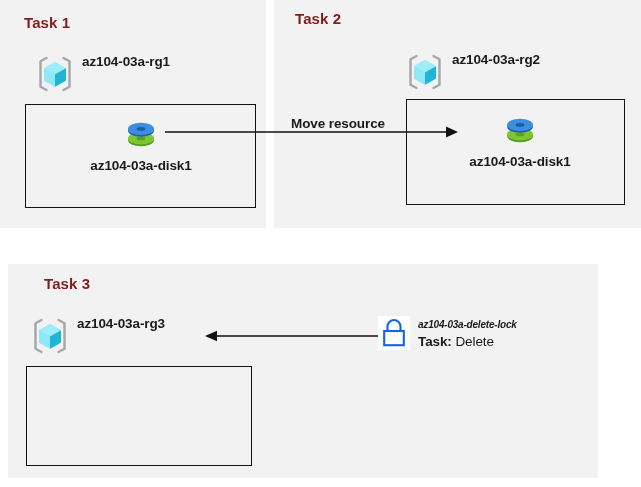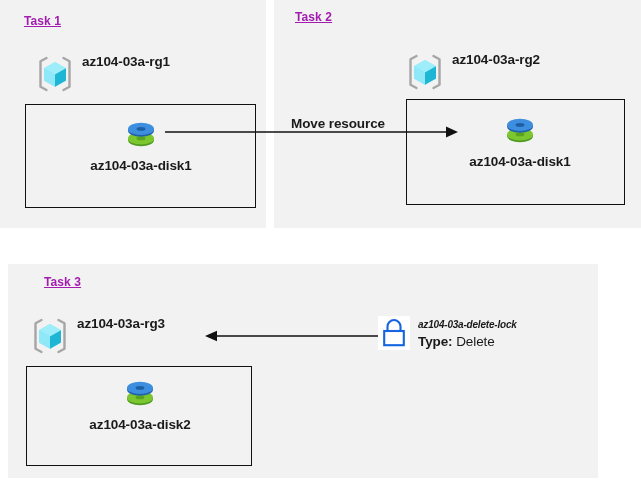--- a/index.html
+++ b/index.html
@@ -27,26 +27,25 @@
     position: absolute;
     background: #f2f2f2;
     box-sizing: border-box;
   }
   #panel-task1 { left: 0px;   top: 0px;   width: 266px; height: 228px; }
   #panel-task2 { left: 274px; top: 0px;   width: 367px; height: 228px; }
   #panel-task3 { left: 8px;   top: 264px; width: 590px; height: 214px; }
 
   .panel-title {
     position: absolute;
-    font-size: 12px;
-    font-weight: bold;
-    color: #a21caf;
+    font-size: 15px;
+    font-weight: bold;
+    color: #7f1d1d;
     letter-spacing: 0.1px;
     white-space: nowrap;
-    text-decoration: underline;
   }
   #title-task1 { left: 24px;  top: 14px; }
   #title-task2 { left: 295px; top: 10px; }
   #title-task3 { left: 44px;  top: 275px; }
 
   
   .rg-row {
     position: absolute;
     display: flex;
     align-items: flex-start;
@@ -229,43 +228,32 @@
       <polygon points="20,8 31,14.2 31,26.5 20,32.8 9,26.5 9,14.2" fill="#7fe3f5"></polygon>
       <polygon points="20,8 31,14.2 20,20.4 9,14.2" fill="#9deefa"></polygon>
       <polygon points="20,20.4 31,14.2 31,26.5 20,32.8" fill="#1fb6d6"></polygon>
       <polygon points="20,20.4 20,32.8 9,26.5 9,14.2" fill="#8fe8f7"></polygon>
     </svg>
     <span class="rg-label">az104-03a-rg3</span>
   </div>
 
   <div class="resource-box" id="box-task3"></div>
 
-  <div class="disk-node" id="disk-node-3">
-    <svg class="disk-icon" viewBox="0 0 40 40">
-      <ellipse cx="20" cy="26" rx="13" ry="6.2" fill="#4f9b22"></ellipse>
-      <ellipse cx="20" cy="24.4" rx="13" ry="6.2" fill="#7cc62f"></ellipse>
-      <ellipse cx="20" cy="24.4" rx="4.4" ry="1.9" fill="#5aa31f"></ellipse>
-      <ellipse cx="20" cy="16.5" rx="13" ry="6.2" fill="#1f62a8"></ellipse>
-      <ellipse cx="20" cy="14.9" rx="13" ry="6.2" fill="#3d8ede"></ellipse>
-      <ellipse cx="20" cy="14.9" rx="4.4" ry="1.9" fill="#1c5ea3"></ellipse>
-    </svg>
-    <span class="disk-label">az104-03a-disk2</span>
-  </div>
 
   <svg class="connector" id="arrow-lock" viewBox="0 0 175 20">
     <line x1="12" y1="10" x2="175" y2="10" stroke="#111111" stroke-width="1.4"></line>
     <polygon points="12,4.8 0,10 12,15.2" fill="#111111"></polygon>
   </svg>
 
   <div id="lock-node">
     <span class="lock-icon-wrap">
       <svg class="lock-icon" viewBox="0 0 26 30">
         <path d="M6.5 13 L6.5 8.5 A6.5 6.5 0 0 1 19.5 8.5 L19.5 13" fill="none" stroke="#1565e0" stroke-width="2.1"></path>
         <rect x="3.2" y="13" width="19.6" height="14.2" fill="none" stroke="#1565e0" stroke-width="2.1"></rect>
       </svg>
     </span>
     <span class="lock-text">
       <div class="lock-name">az104-03a-delete-lock</div>
-      <div class="lock-type"><b>Type:</b> <span>Delete</span></div>
+      <div class="lock-type"><b>Task:</b> <span>Delete</span></div>
     </span>
   </div>
 
 </div>
 
 </body></html>

